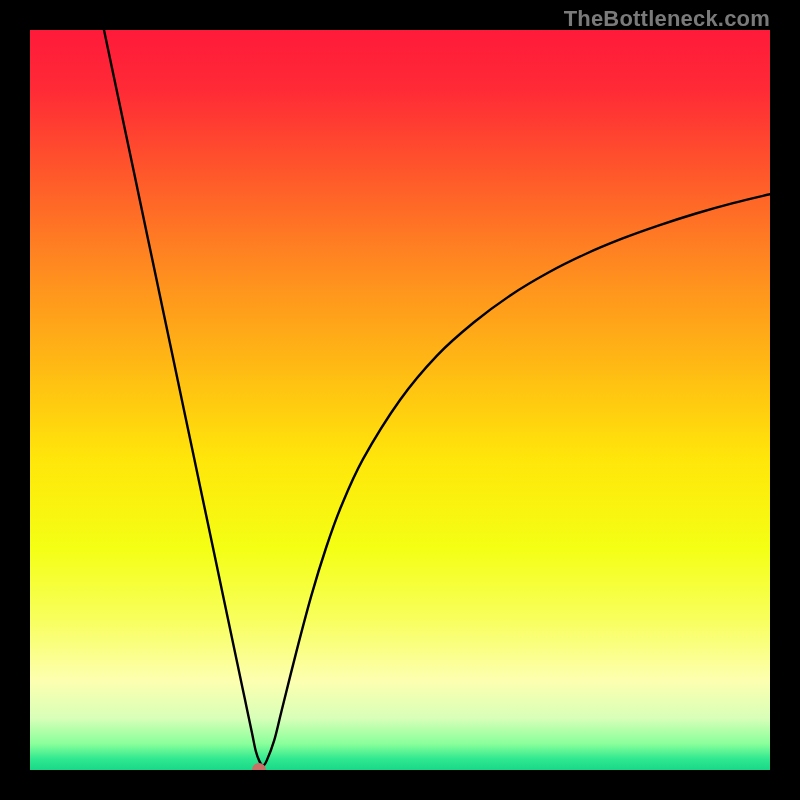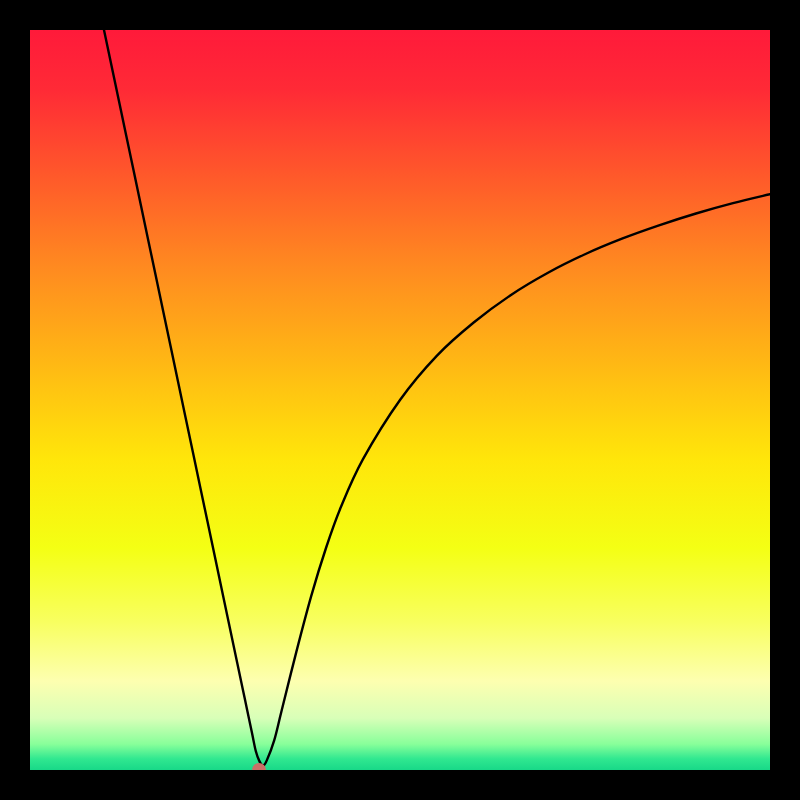--- a/index.html
+++ b/index.html
@@ -48,20 +48,21 @@
     height: 14px;
     border-radius: 50%;
     background: #c97067;
     transform: translate(-50%, -50%);
   }
 </style>
 </head>
 <body>
 
 <div class="frame">
+  <div class="watermark">TheBottleneck.com</div>
   <div class="plot-area">
     <svg class="gradient-bg" viewBox="0 0 740 740" preserveAspectRatio="none">
       <defs>
         <linearGradient id="bg-grad" x1="0" y1="0" x2="0" y2="1">
             <stop offset="0%" stop-color="#ff1a3a"></stop>
             <stop offset="8%" stop-color="#ff2a36"></stop>
             <stop offset="20%" stop-color="#ff5a2a"></stop>
             <stop offset="32%" stop-color="#ff8a20"></stop>
             <stop offset="45%" stop-color="#ffb814"></stop>
             <stop offset="57.99999999999999%" stop-color="#ffe60a"></stop>

